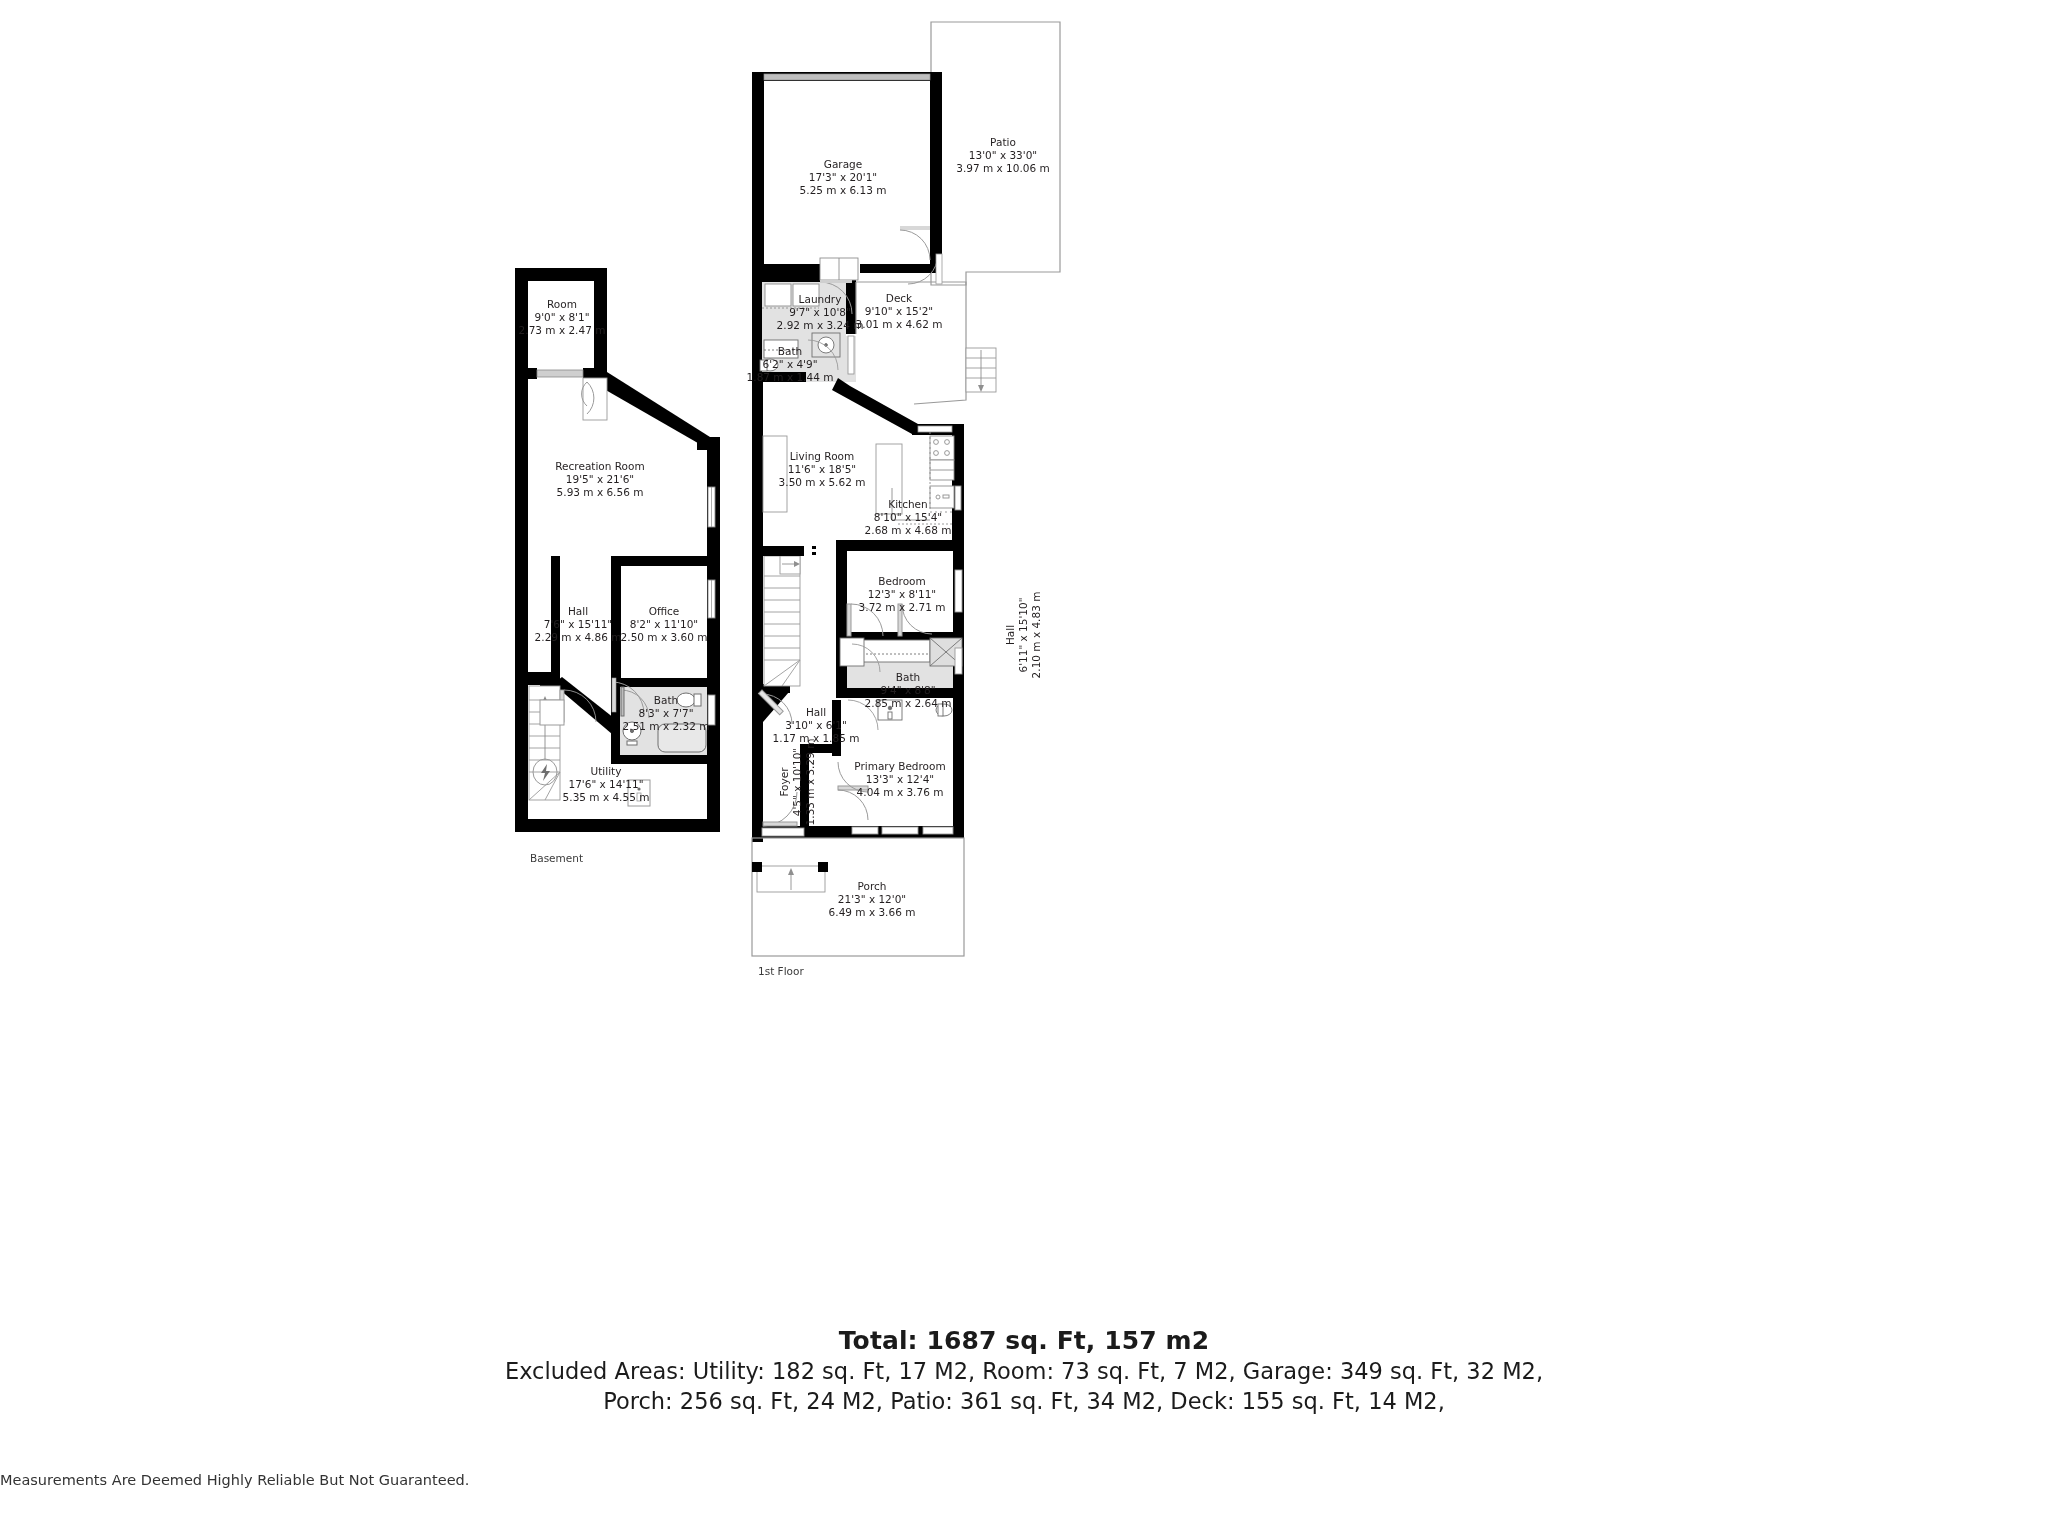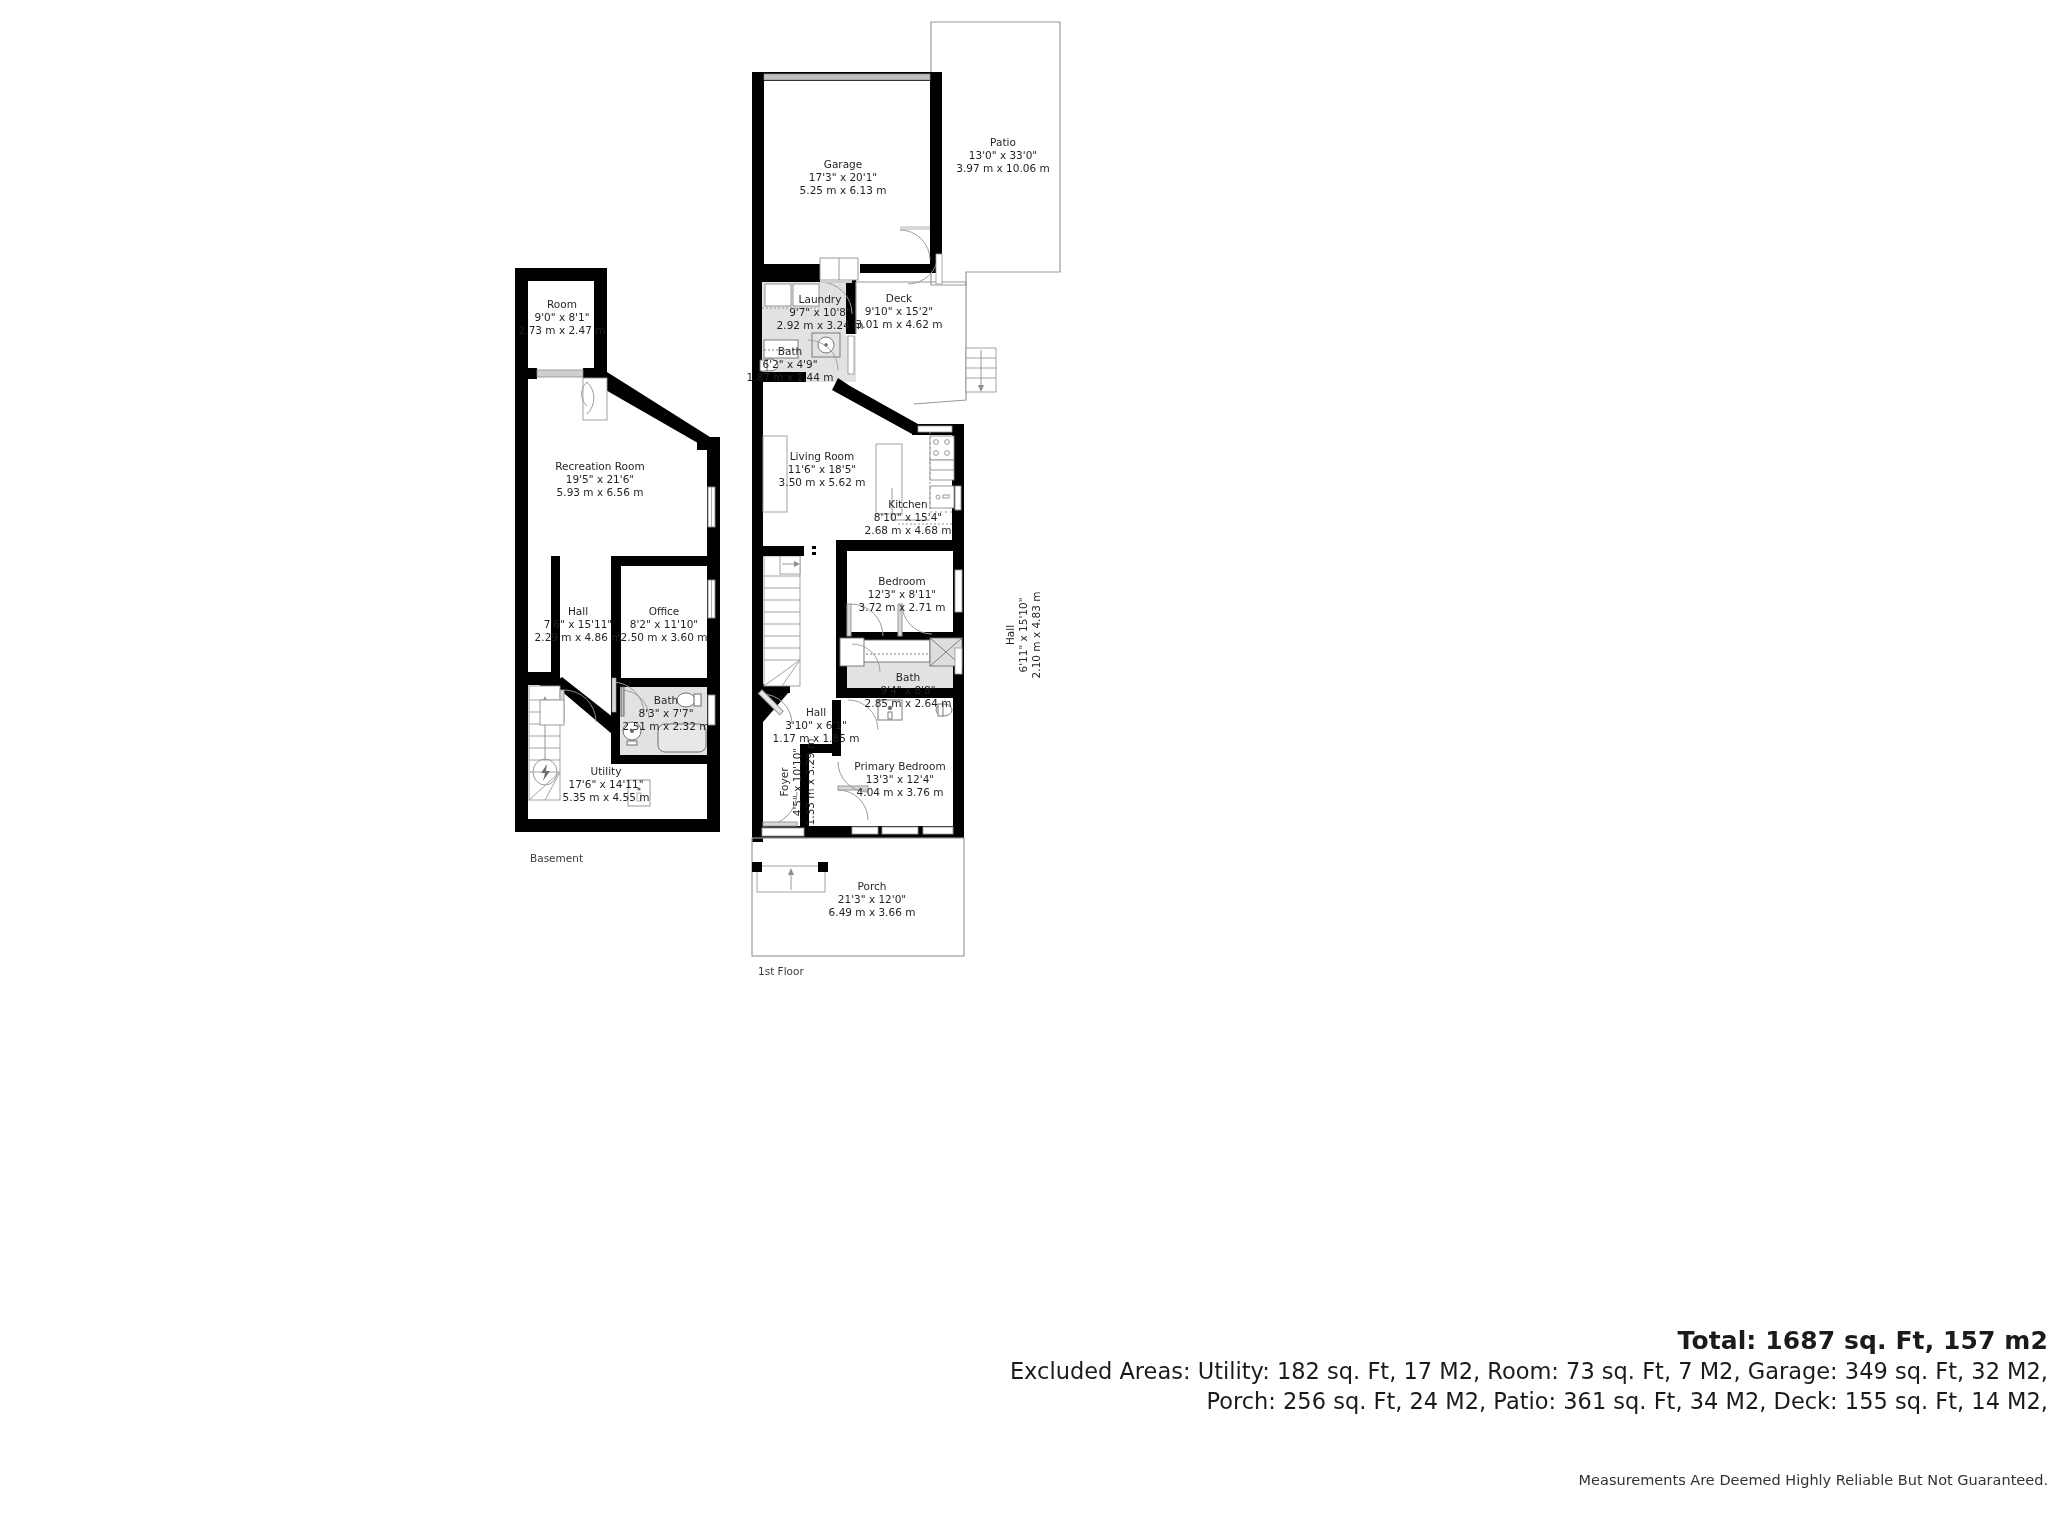--- a/index.html
+++ b/index.html
@@ -13,29 +13,29 @@
   #stage{position:absolute;inset:0;}
   svg{display:block;}
 
   .room-label{font-family:"DejaVu Sans",sans-serif;fill:#231f20;text-anchor:middle;}
   .rl-name{font-size:10.5px;}
   .rl-dim{font-size:10.5px;}
   .floor-label{font-size:10.5px;fill:#3a3a3a;font-family:"DejaVu Sans",sans-serif;}
 
   .summary{
     position:absolute;left:0;right:0;top:1325px;
-    text-align:right;
+    text-align:center;
     font-family:"DejaVu Sans",sans-serif;
     color:#1b1b1b;
   }
   .sum-total{font-size:25px;font-weight:bold;letter-spacing:.1px;line-height:1.28;}
   .sum-line{font-size:22.5px;line-height:1.33;}
   .disclaimer{
     position:absolute;left:0;right:0;top:1472px;
-    text-align:right;font-size:14.5px;color:#333;
+    text-align:left;font-size:14.5px;color:#333;
     font-family:"DejaVu Sans",sans-serif;
   }
 </style>
 </head>
 <body>
 
 <div id="stage">
   <svg id="plan" width="2048" height="1536" viewBox="0 0 2048 1536">
 
     <g>

